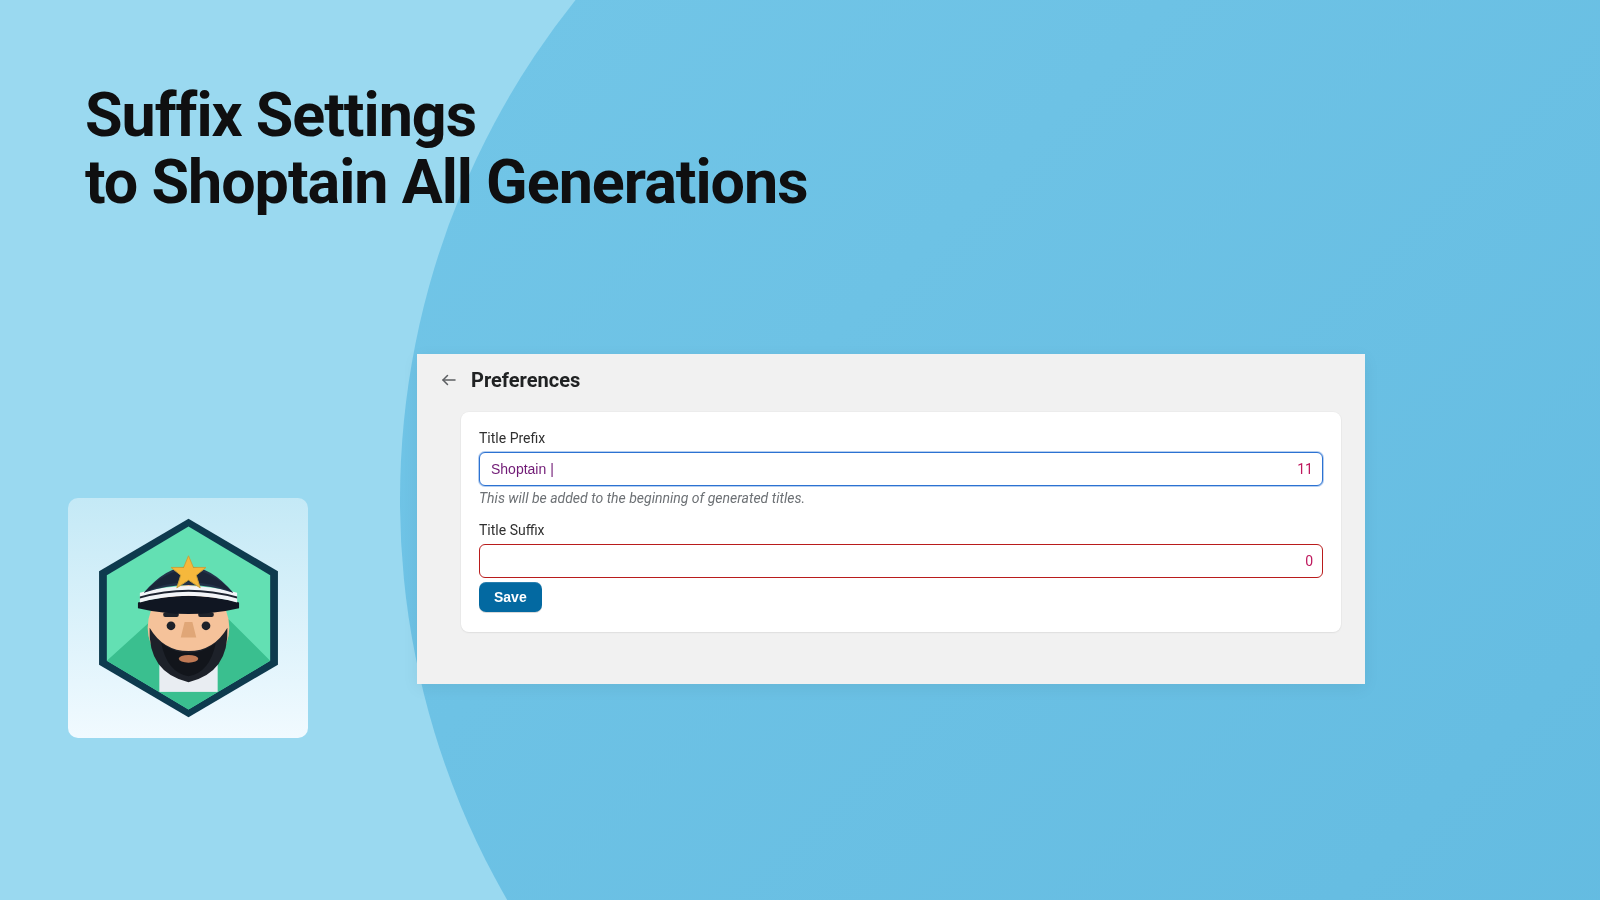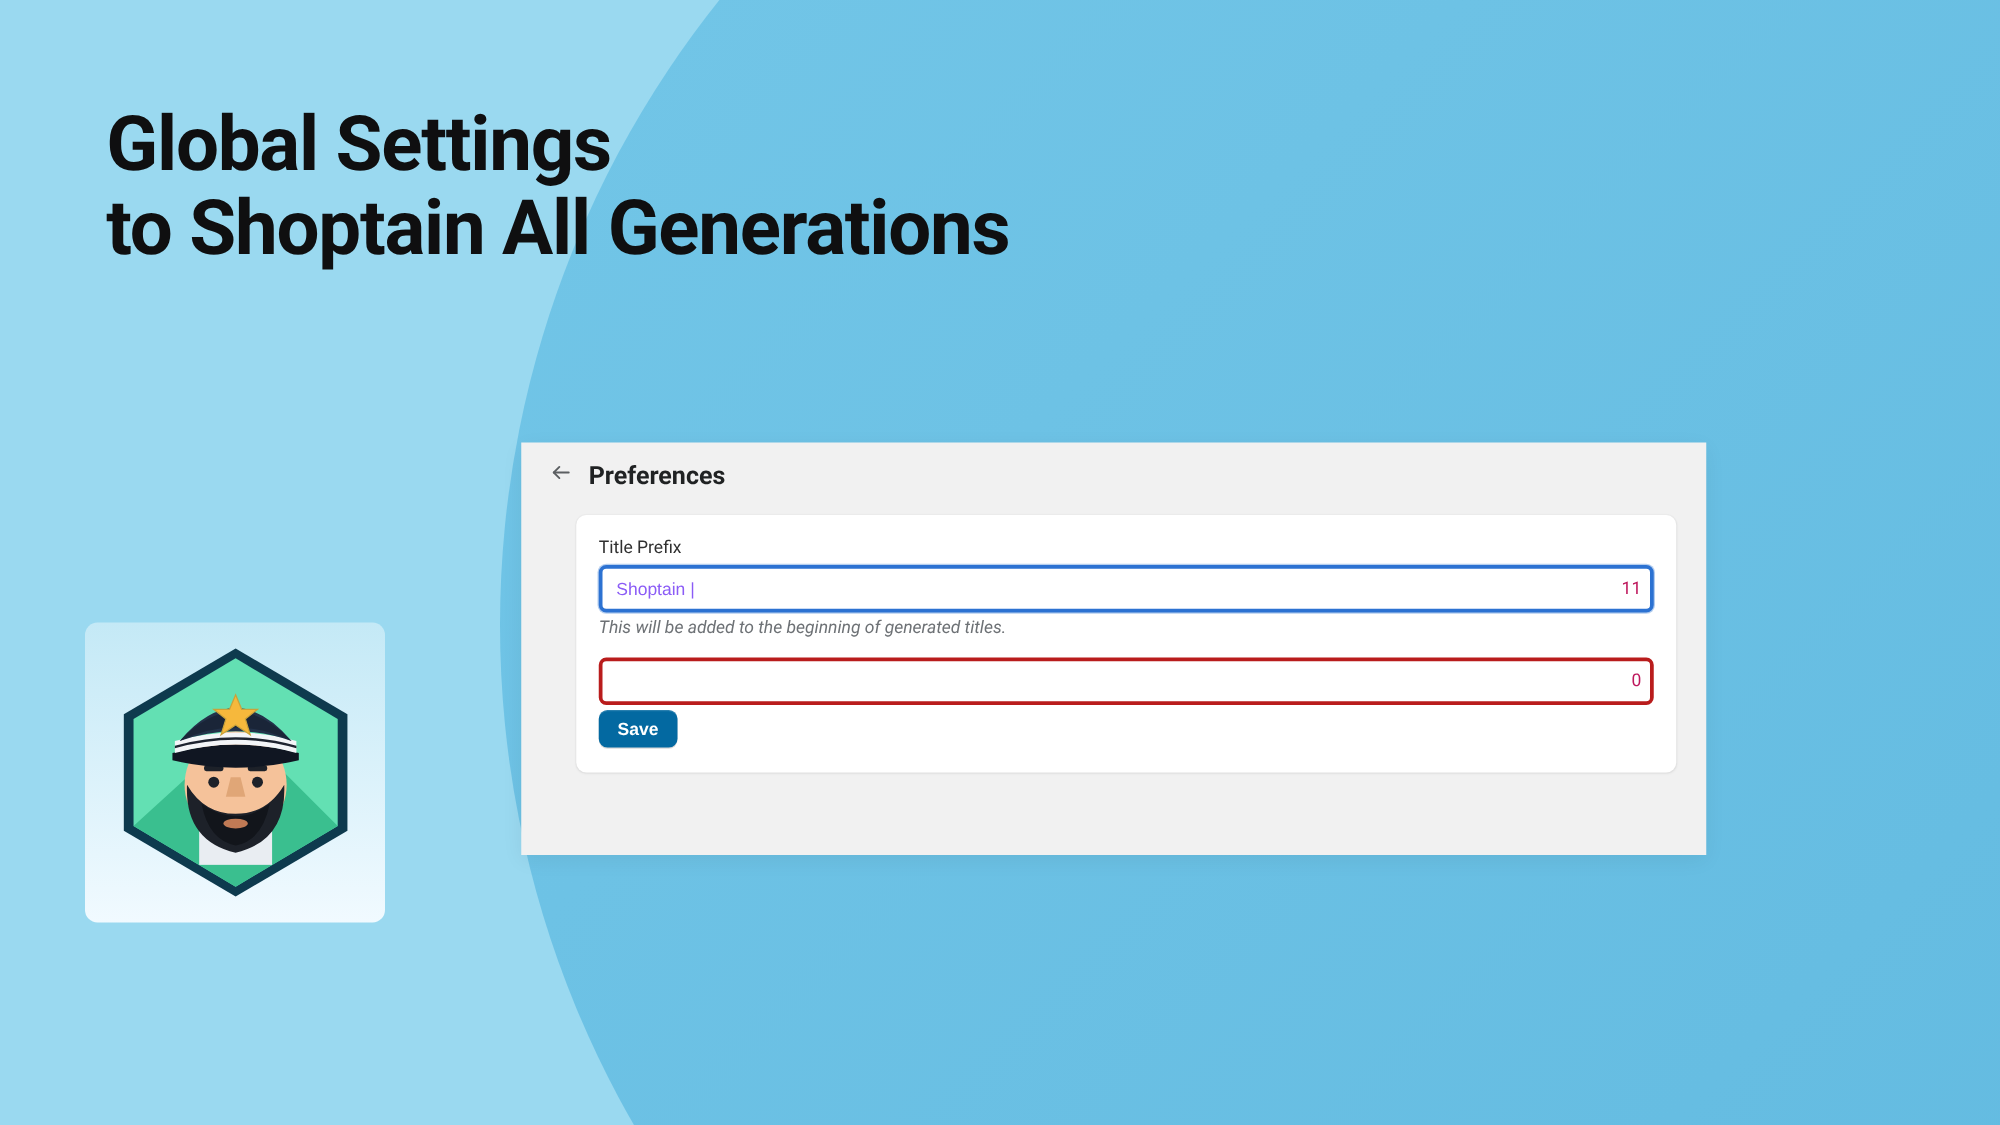--- a/index.html
+++ b/index.html
@@ -34,43 +34,43 @@
       display:flex; align-items:center; justify-content:center;
     }
     .panel {
       position: absolute; left: 417px; top: 354px; z-index: 5;
       width: 948px; height: 330px;
       background: #f1f1f1;
       box-shadow: 0 4px 16px rgba(0,0,0,0.06);
       padding: 0;
     }
     .panel-header {
-      display:flex; gap: 12px;
+      display:flex; align-items:center; gap: 12px;
       padding: 14px 22px 10px 22px;
     }
     .back-arrow {
       width: 20px; height: 20px; display:inline-flex; align-items:center; justify-content:center;
       cursor: pointer;
     }
     .panel-title { font-size: 20px; font-weight: 700; color:#202223; }
     .panel-body { display:flex; gap: 24px; padding: 10px 24px 24px 44px; }
     .sidecol { width: 230px; }
     .sidecol h3 { font-size: 14px; font-weight: 600; color:#202223; margin-bottom: 12px; }
     .sidecol p { font-size: 14px; color:#4b4b4b; line-height: 1.4; }
     .card {
       flex:1; background:#fff; border-radius: 8px;
       box-shadow: 0 1px 2px rgba(0,0,0,0.06), 0 0 0 1px rgba(0,0,0,0.02);
       padding: 18px 18px 20px 18px;
     }
     .field-label { font-size: 14px; color:#303030; margin-bottom: 6px; }
     .input-wrap { position: relative; margin-bottom: 4px; }
     .text-input {
-      width:100%; font-size: 14px; color:#8b5cf6;
+      width:100%; font-size: 14px; color:#701a75;
       padding: 8px 48px 8px 11px;
-      border: 3px solid #b91c1c; border-radius: 6px; background:#fff;
+      border: 1px solid #b91c1c; border-radius: 6px; background:#fff;
     }
     .focused { border-color:#2c72d2; box-shadow:0 0 0 1px rgba(44,114,210,0.35); }
     .counter {
       position:absolute; right: 10px; top: 50%; transform: translateY(-50%);
       font-size: 14px; color:#be185d;
     }
     .help { font-size: 14px; color:#6d7175; margin-bottom: 16px; font-style: italic; }
     .save-btn {
       display:inline-block; padding: 7px 15px;
       background:#0369a1; color:#fff; font-size: 14px; font-weight:700;
@@ -78,21 +78,21 @@
       box-shadow: 0 1px 0 rgba(0,0,0,0.15), inset 0 1px 0 rgba(255,255,255,0.15);
     }
   </style>
 </head>
 <body>
 
 <div class="bg-wave-2"></div>
 <div class="bg-wave-1"></div>
 
 <div class="hero-title">
-  <div>Global Settings</div>
+  <div>Suffix Settings</div>
   <div>to Shoptain All Generations</div>
 </div>
 
 <div class="logo-tile">
   <svg width="195" height="210" viewBox="0 0 200 216">
 
     <polygon points="100,6 192,60 192,156 100,210 8,156 8,60" fill="#0e3a4e"></polygon>
     <polygon points="100,14 184,64 184,152 100,202 16,152 16,64" fill="#63e0b3"></polygon>
 
     <polygon points="16,152 60,112 100,136 140,108 184,152 184,152 100,202 16,152" fill="#3abf8f"></polygon>
@@ -139,20 +139,21 @@
   <div class="panel-body">
 
     <div class="card">
       <div class="field-label">Title Prefix</div>
       <div class="input-wrap">
         <input class="text-input focused" type="text" value="Shoptain | " style="">
         <span class="counter">11</span>
       </div>
       <div class="help">This will be added to the beginning of generated titles.</div>
 
+      <div class="field-label">Title Suffix</div>
       <div class="input-wrap">
         <input class="text-input" type="text" value="" style="">
         <span class="counter">0</span>
       </div>
 
       <button class="save-btn">Save</button>
     </div>
   </div>
 </div>
 

